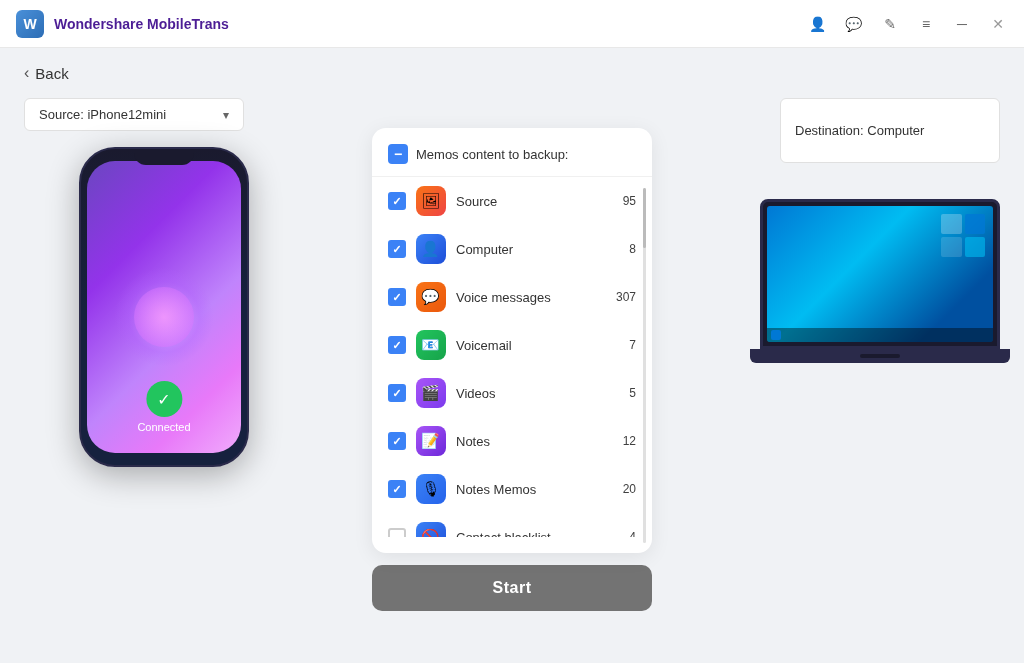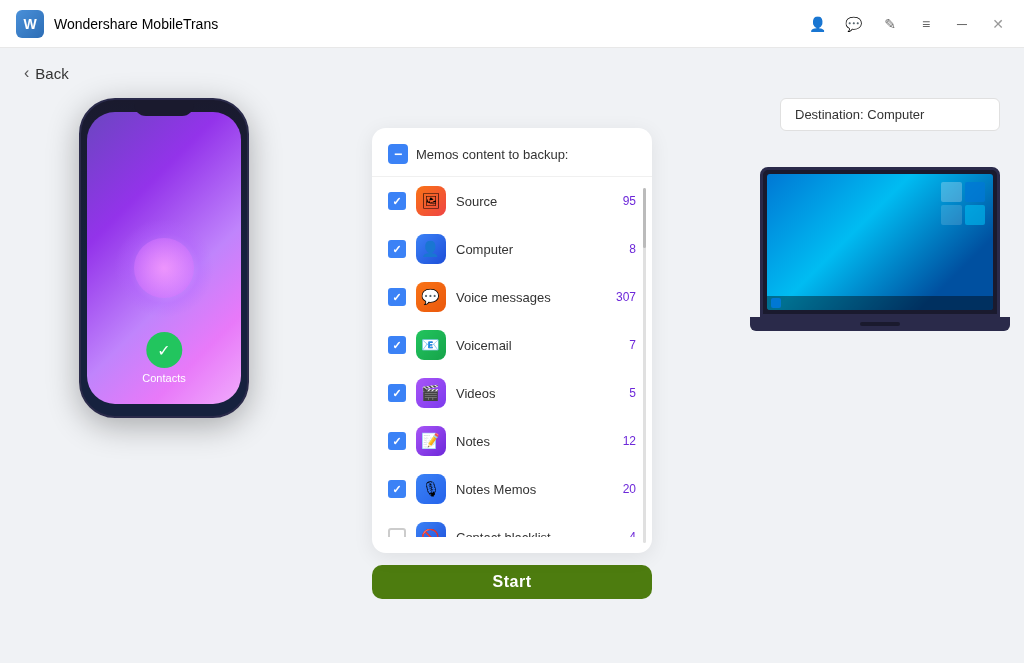--- a/index.html
+++ b/index.html
@@ -34,22 +34,22 @@
       border-radius: 6px;
       display: flex;
       align-items: center;
       justify-content: center;
       color: white;
       font-size: 14px;
       font-weight: bold;
     }
     .app-title {
       font-size: 14px;
-      color: #000000;
-      font-weight: 400;
+      color: #4c1d95;
+      font-weight: 700;
     }
     .title-bar-right {
       display: flex;
       align-items: center;
       gap: 16px;
     }
     .window-control {
       width: 20px;
       height: 20px;
       display: flex;
@@ -281,21 +281,21 @@
       font-size: 15px;
       flex-shrink: 0;
     }
     .item-label {
       flex: 1;
       font-size: 13px;
       color: #333;
     }
     .item-count {
       font-size: 12px;
-      color: #6d28d9;
+      color: #404040;
     }
     .scroll-divider {
       position: absolute;
       right: 6px;
       top: 60px;
       bottom: 10px;
       width: 3px;
       background: #e0e0e0;
       border-radius: 2px;
     }
@@ -304,44 +304,44 @@
       right: 0;
       top: 0;
       width: 3px;
       height: 60px;
       background: #bbb;
       border-radius: 2px;
     }
 
     
     .start-btn {
-      background: #4d7c0f;
+      background: #737373;
       color: white;
       border: none;
       border-radius: 10px;
       width: 100%;
-      padding: 8px;
+      padding: 14px;
       font-size: 16px;
       font-weight: 600;
       cursor: pointer;
       letter-spacing: 0.5px;
     }
 
     
     .dest-panel {
       width: 280px;
       display: flex;
       flex-direction: column;
       align-items: flex-end;
     }
     .dest-label-container {
       background: white;
       border: 1px solid #e0e0e0;
       border-radius: 6px;
-      padding: 8px 14px;
+      padding: 24px 14px;
       width: 220px;
       text-align: left;
       font-size: 13px;
       color: #333;
       margin-bottom: 16px;
     }
 
     
     .laptop-container {
       width: 240px;
@@ -415,29 +415,33 @@
 <div class="main-content">
 
   <div class="back-btn">
     <span class="back-arrow">‹</span>
     <span>Back</span>
   </div>
 
   <div class="three-col">
 
     <div class="source-panel">
+      <div class="source-dropdown">
+        <span>Source: iPhone12mini</span>
+        <span class="dropdown-arrow">▾</span>
+      </div>
 
       <div class="phone-container">
         <div class="phone-body">
           <div class="phone-notch"></div>
           <div class="phone-screen">
             <div class="phone-circle"></div>
             <div class="connected-badge">
               <div class="connected-icon">✓</div>
-              <span class="connected-text">Contacts</span>
+              <span class="connected-text">Connected</span>
             </div>
           </div>
         </div>
       </div>
     </div>
 
     <div class="center-panel">
       <div class="checklist-card">
 
         <div class="select-header">

